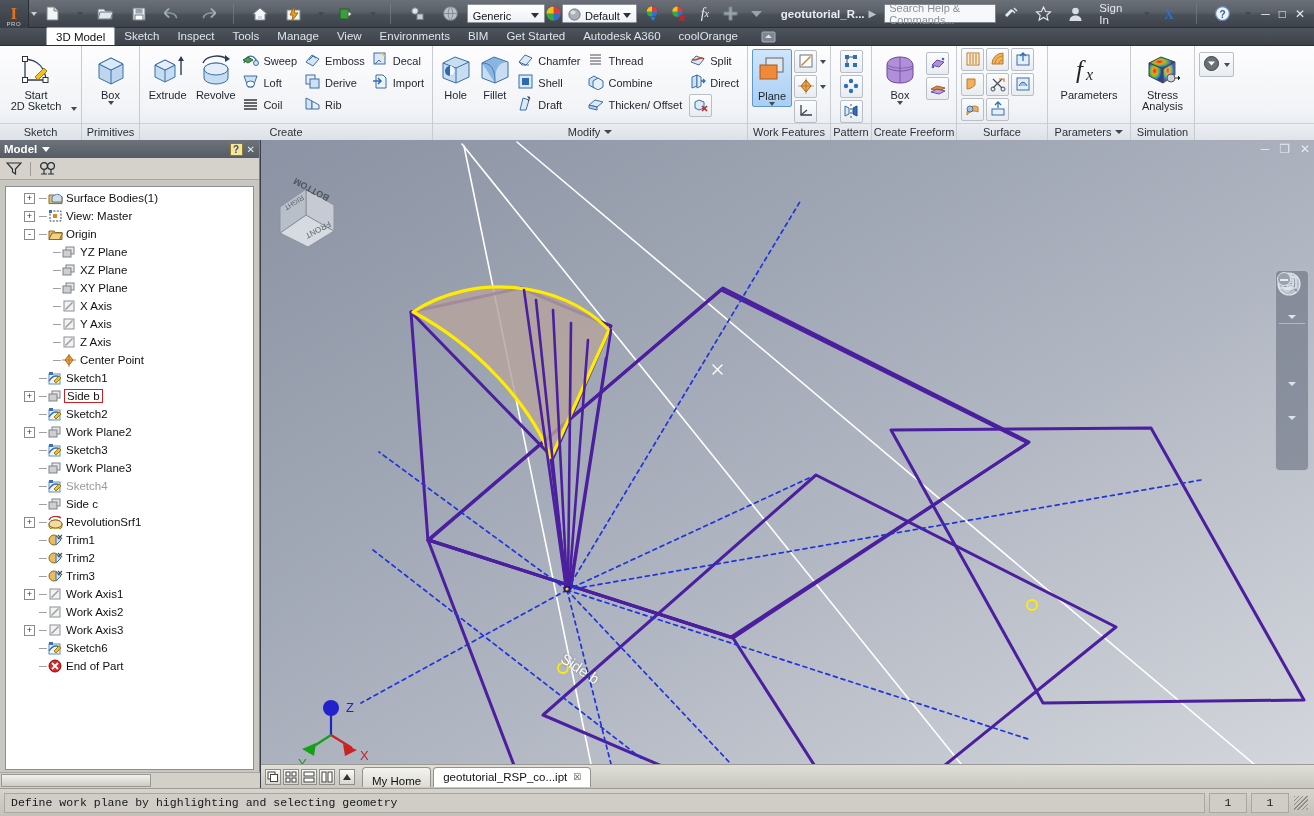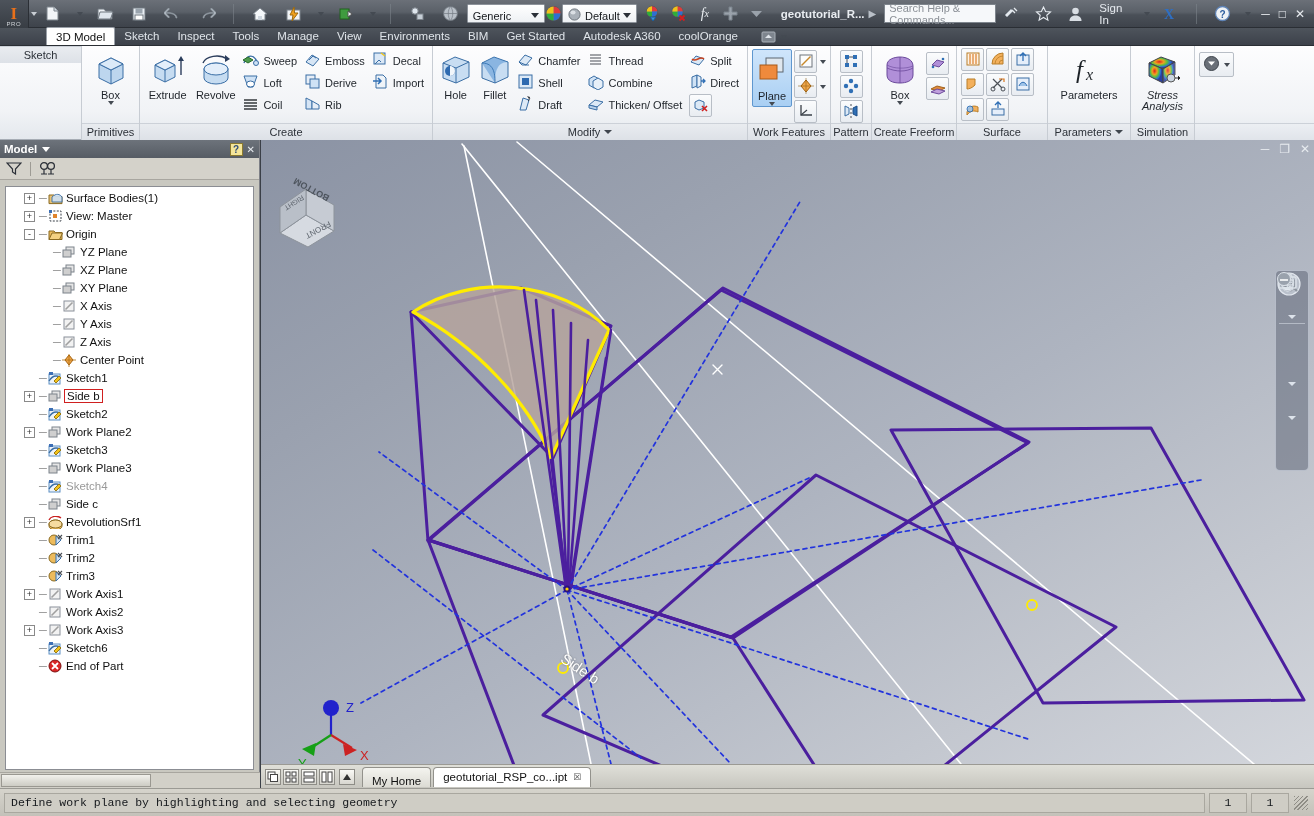--- a/index.html
+++ b/index.html
@@ -361,20 +361,37 @@
         <rect x="1" y="1" width="13" height="10" rx="1" fill="#7e858e" stroke="#a9b0b8"></rect>
         <path d="M4 7l3.5-3.5L11 7z" fill="#dfe4ea"></path>
       </svg>
     <span class="drop-caret"></span>
   </div>
 </div>
 
 <div class="ribbon">
 
   <div class="panel" style="width:82px;">
+    <div class="panel-body" style="justify-content:center;">
+      <div class="big-btn" style="width:74px;">
+        <span class="bi">
+          <svg width="36" height="34" viewBox="0 0 36 34">
+              <path d="M7 6 L7 27 L28 27" fill="none" stroke="#2b3d5c" stroke-width="1.3"></path>
+              <path d="M7 6 C20 7 27 15 28 27" fill="none" stroke="#2b3d5c" stroke-width="1.3"></path>
+              <rect x="4.5" y="3.5" width="5" height="5" fill="#fff" stroke="#333"></rect>
+              <rect x="25" y="24.5" width="5" height="5" fill="#fff" stroke="#333"></rect>
+              <rect x="4.5" y="24.5" width="5" height="5" fill="#fff" stroke="#333"></rect>
+              <path d="M17 24 l9-9 3 3 -9 9z" fill="#f2c21a" stroke="#a07d10"></path>
+            </svg>
+        </span>
+        <span class="bl" style="white-space:pre-line;">Start
+2D Sketch</span>
+      </div>
+      <span class="drop-caret" style="align-self:flex-end;margin-bottom:12px;"></span>
+    </div>
     <div class="panel-title">Sketch</div>
   </div>
 
   <div class="panel" style="width:58px;">
     <div class="panel-body" style="justify-content:center;">
       <div class="big-btn" style="width:52px;">
         <span class="bi">
           <svg width="36" height="32" viewBox="0 0 36 32">
               <path d="M6 10 L18 4 L30 10 L30 24 L18 30 L6 24z" fill="#bdd6ee" stroke="#3a6ea5"></path>
               <path d="M6 10 L18 16 L30 10M18 16 V30" fill="none" stroke="#3a6ea5"></path>
@@ -760,21 +777,21 @@
         <span class="bl">Parameters</span>
       </div>
     </div>
     <div class="panel-title">
       <span>Parameters</span>
       <span class="pt-caret"></span>
     </div>
   </div>
 
   <div class="panel" style="width:64px;">
-    <div class="panel-body" style="justify-content:center;font-style:italic;">
+    <div class="panel-body" style="justify-content:center;">
       <div class="big-btn" style="width:60px;">
         <span class="bi">
           <svg width="36" height="32" viewBox="0 0 36 32">
               <defs>
                 <radialGradient id="sa" cx="40%" cy="40%">
                   <stop offset="0" stop-color="#e02020"></stop>
                   <stop offset=".35" stop-color="#f0a020"></stop>
                   <stop offset=".6" stop-color="#58c040"></stop>
                   <stop offset=".85" stop-color="#2f6fd0"></stop>
                   <stop offset="1" stop-color="#2a3fa0"></stop>

